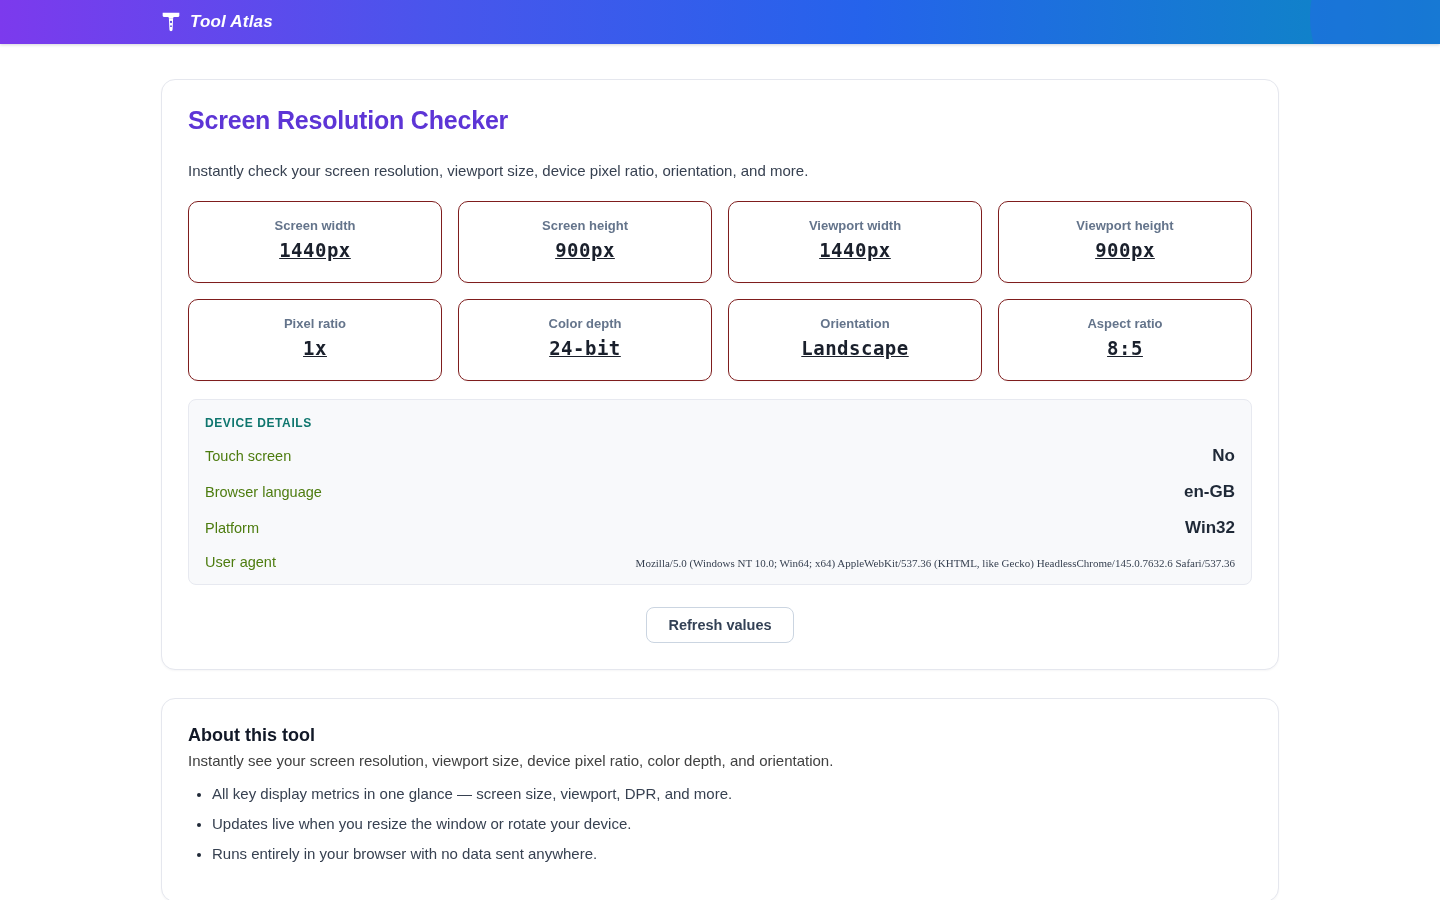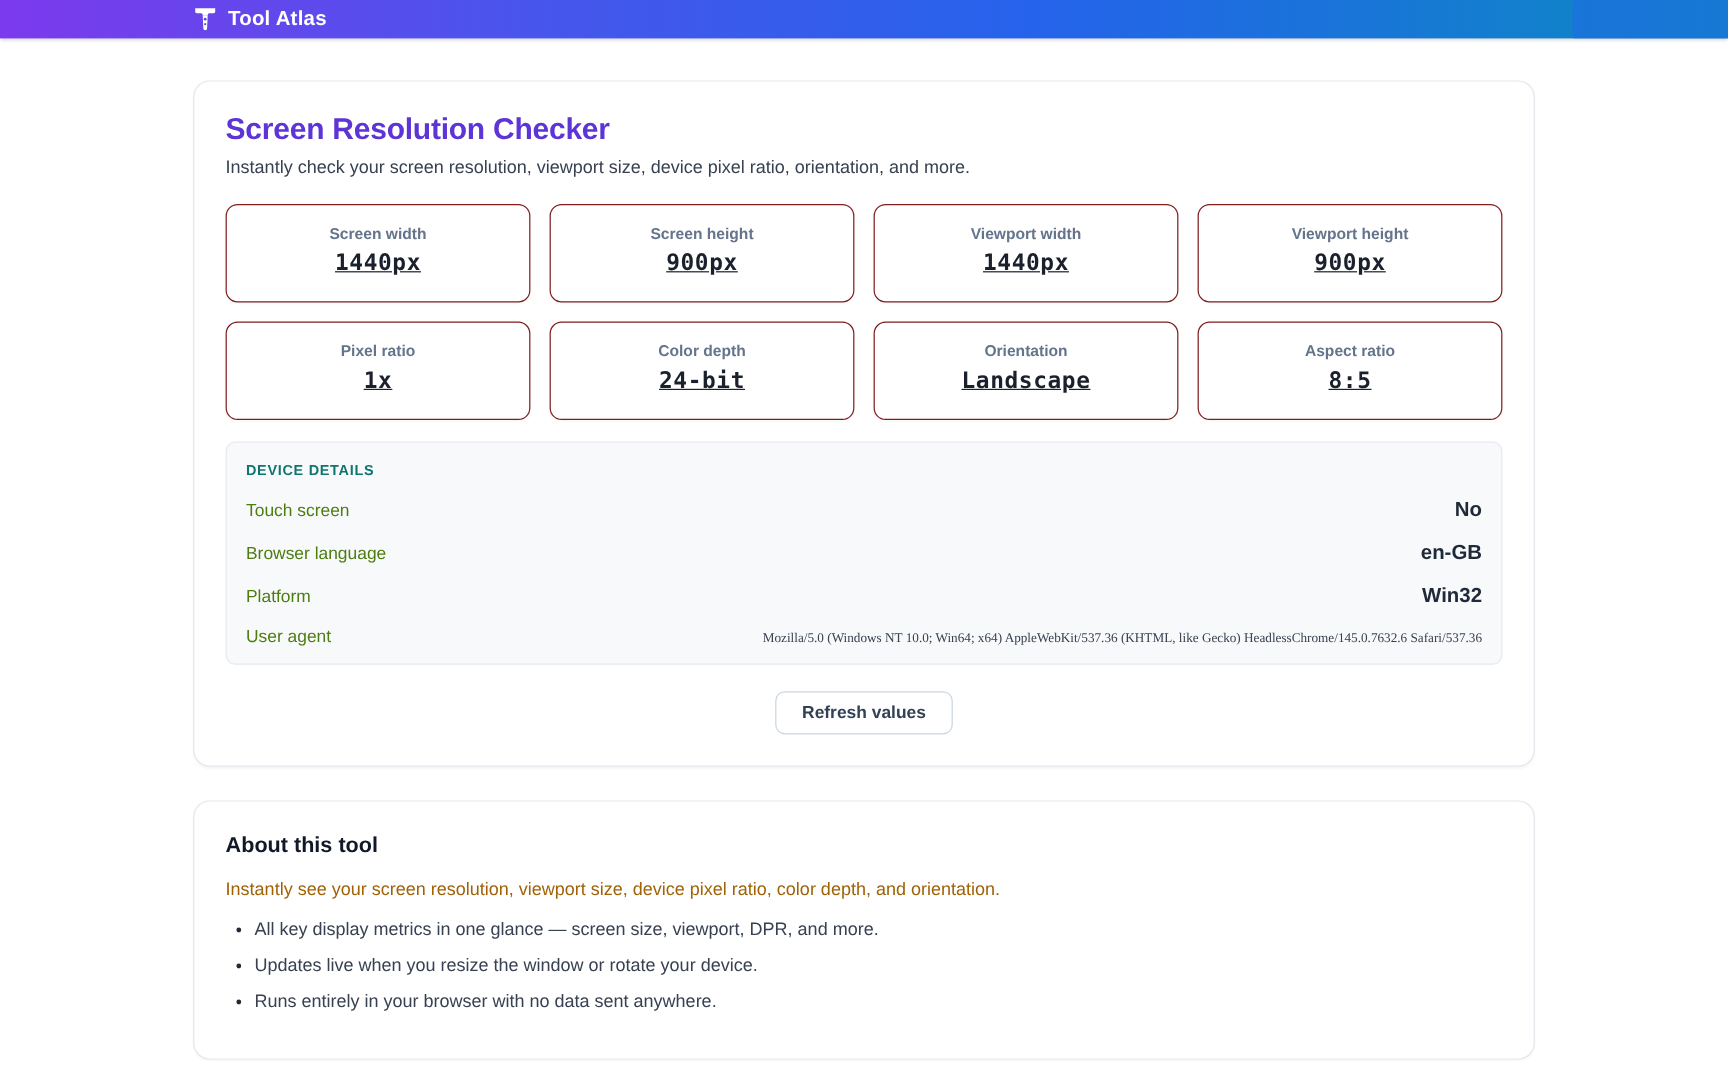--- a/index.html
+++ b/index.html
@@ -6,24 +6,25 @@
   html, body { width: 1440px; height: 900px; overflow: hidden; }
   body {
     background: #ffffff;
     font-family: "Liberation Sans", sans-serif;
     color: #1f2937;
   }
 
   
   .site-header {
     position: relative;
-    height: 32px;
+    height: 44px;
     background: linear-gradient(90deg, #7c3aed 0%, #4955ec 30%, #2563eb 60%, #0b8ac1 100%);
     box-shadow: 0 1px 3px rgba(15, 23, 42, 0.18);
     overflow: hidden;
+    font-style: italic;
   }
   .header-circle {
     position: absolute;
     top: -78px;
     right: -60px;
     width: 190px;
     height: 190px;
     border-radius: 50%;
     background: rgba(37, 99, 235, 0.45);
   }
@@ -56,21 +57,21 @@
   .tool-card { margin-top: 35px; padding: 26px; }
   .about-card { margin-top: 28px; padding: 26px; }
 
   .tool-title {
     color: #5d35d6;
     font-size: 25px;
     font-weight: bold;
     letter-spacing: -0.2px;
   }
   .tool-subtitle {
-    margin-top: 8px;
+    margin-top: 27px;
     font-size: 15px;
     color: #374151;
   }
 
   
   .stats-grid {
     margin-top: 22px;
     display: grid;
     grid-template-columns: repeat(4, 1fr);
     gap: 16px;
@@ -146,23 +147,23 @@
     cursor: pointer;
   }
 
   
   .section-heading {
     font-size: 18px;
     font-weight: bold;
     color: #111827;
   }
   .about-desc {
-    margin-top: 18px;
+    margin-top: 6px;
     font-size: 15px;
-    color: #a16207;
+    color: #404040;
   }
   .about-list { margin: 16px 0 0 0; padding-left: 24px; }
   .about-list li {
     font-size: 15px;
     color: #374151;
     margin-bottom: 13px;
   }
   .about-list li::marker { color: #1f2937; font-size: 13px; }
 </style>
 </head>

